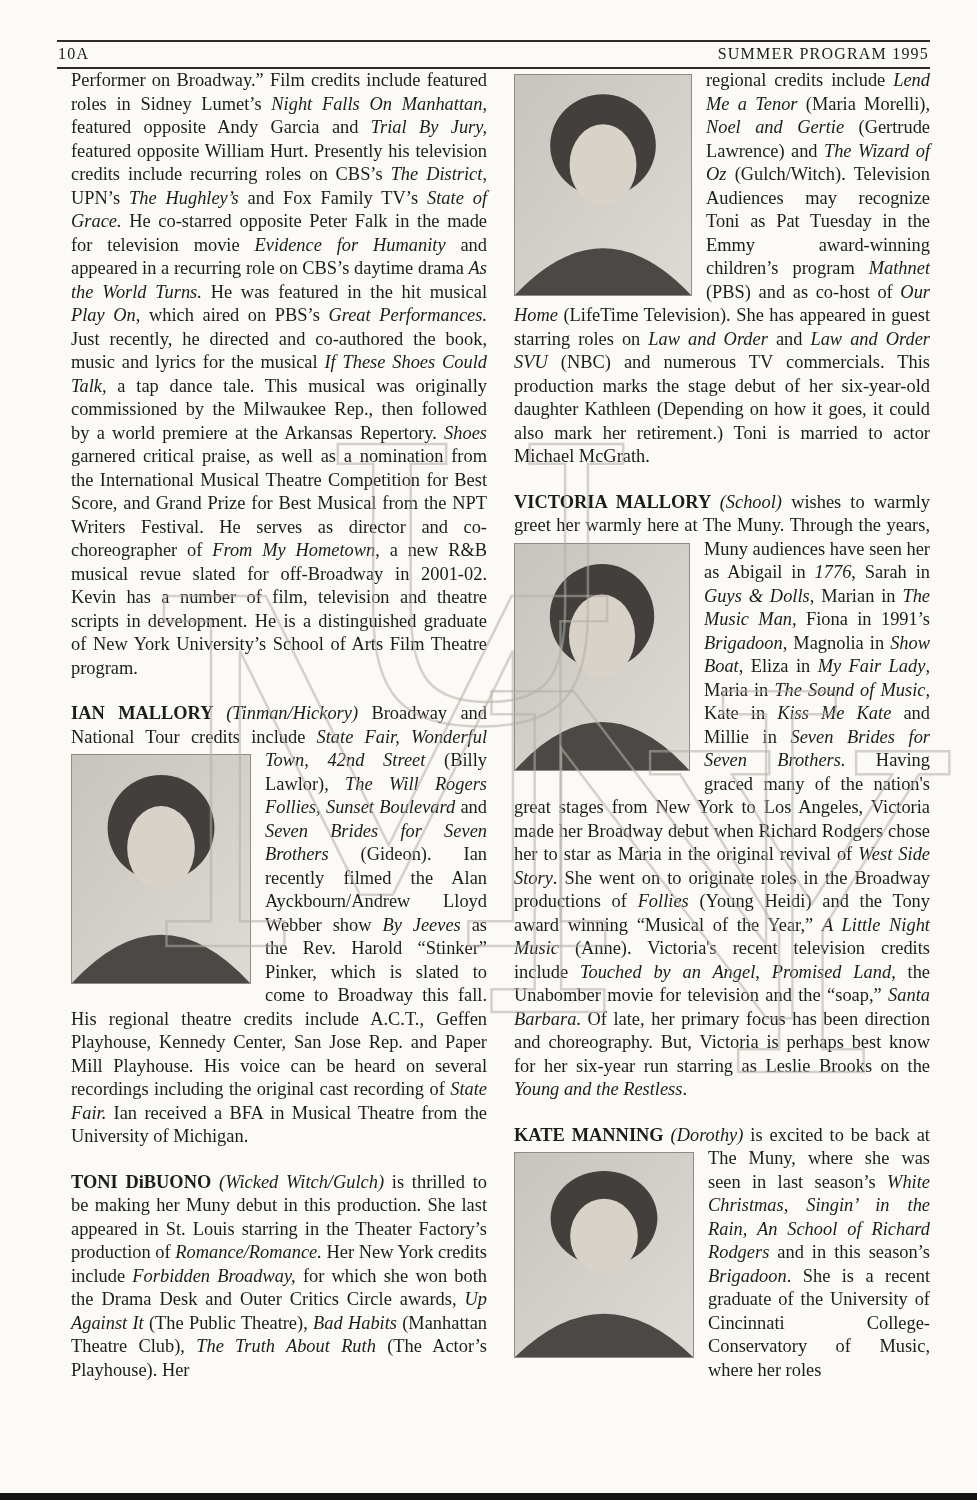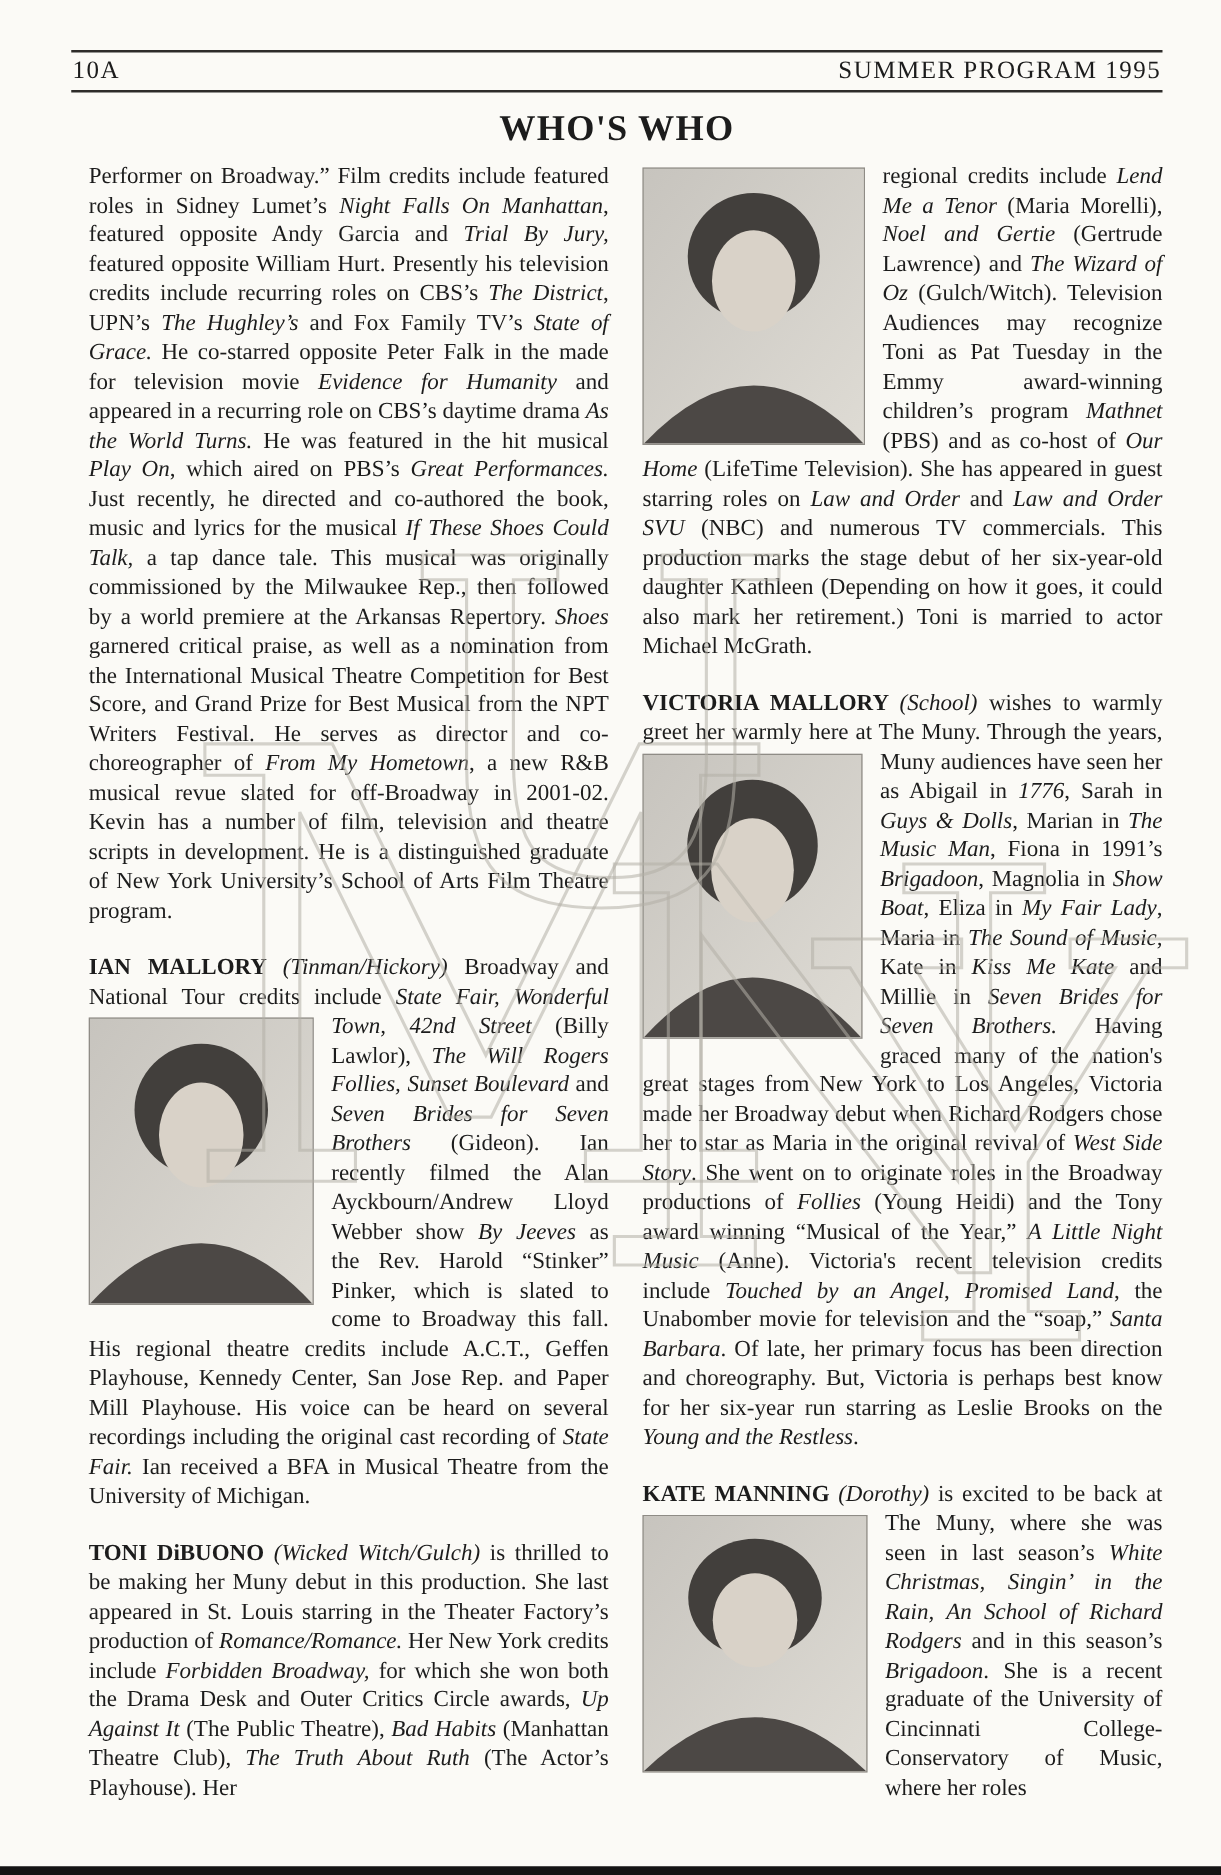--- a/index.html
+++ b/index.html
@@ -6,21 +6,21 @@
   body{
     width:977px;height:1500px;position:relative;overflow:hidden;
     background:#fbfaf6;color:#1c1c1c;
     font-family:"Liberation Serif","DejaVu Serif",serif;
   }
   .page{position:absolute;inset:0;padding:0 47px 0 57px;box-sizing:border-box;}
   
   .running-head{
     margin-top:40px;border-top:2px solid #2e2c2a;border-bottom:2px solid #2e2c2a;
     display:flex;justify-content:space-between;align-items:baseline;
-    padding:3px 1px 4px 1px;font-size:20px;letter-spacing:1.2px;
+    padding:3px 1px 4px 1px;font-size:16px;letter-spacing:1.2px;
   }
   .page-title{
     text-align:center;font-weight:bold;font-size:29px;letter-spacing:1px;
     margin:13px 0 9px 0;
   }
   .cols{display:flex;gap:27px;position:relative;margin-left:14px;}
   .col{width:423px;text-align:justify;font-size:18.4px;line-height:23.5px;}
   p.bio{margin:0 0 22px 0;}
   p.bio:last-child{margin-bottom:0;}
   .b{font-weight:bold;}
@@ -51,21 +51,20 @@
 </head>
 <body>
 
 <div class="page">
 
   <div class="running-head">
     <span>10A</span>
     <span>SUMMER PROGRAM 1995</span>
   </div>
 
-  <div class="page-title">WHO'S WHO</div>
 
   <div class="cols">
     <div class="col">
       <p class="bio"><span>Performer on Broadway.” Film credits include featured roles in Sidney Lumet’s </span><span class="i">Night Falls On Manhattan</span><span>, featured opposite Andy Garcia and </span><span class="i">Trial By Jury,</span><span> featured opposite William Hurt. Presently his television credits include recurring roles on CBS’s </span><span class="i">The District</span><span>, UPN’s </span><span class="i">The Hughley’s</span><span> and Fox Family TV’s </span><span class="i">State of Grace.</span><span> He co-starred opposite Peter Falk in the made for television movie </span><span class="i">Evidence for Humanity</span><span> and appeared in a recurring role on CBS’s daytime drama </span><span class="i">As the World Turns.</span><span> He was featured in the hit musical </span><span class="i">Play On</span><span>, which aired on PBS’s </span><span class="i">Great Performances.</span><span> Just recently, he directed and co-authored the book, music and lyrics for the musical </span><span class="i">If These Shoes Could Talk,</span><span> a tap dance tale. This musical was originally commissioned by the Milwaukee Rep., then followed by a world premiere at the Arkansas Repertory. </span><span class="i">Shoes</span><span> garnered critical praise, as well as a nomination from the International Musical Theatre Competition for Best Score, and Grand Prize for Best Musical from the NPT Writers Festival. He serves as director and co-choreographer of </span><span class="i">From My Hometown</span><span>, a new R&amp;B musical revue slated for off-Broadway in 2001-02. Kevin has a number of film, television and theatre scripts in development. He is a distinguished graduate of New York University’s School of Arts Film Theatre program.</span></p>
       <p class="bio"><span class="b">IAN MALLORY </span><span class="i">(Tinman/Hickory)</span><span> Broadway and National Tour credits include </span><span class="i">State Fair, Wonderful </span><span class="photo" style="width: 180px; height: 230px;">
             <svg viewBox="0 0 100 125" preserveAspectRatio="none" width="100%" height="100%">
               <rect width="100" height="125" fill="#d3d0ca"></rect>
               <rect width="100" height="125" fill="url(#g0)"></rect>
               <defs>
                 <linearGradient id="g0" x1="0" y1="0" x2="1" y2="1">

